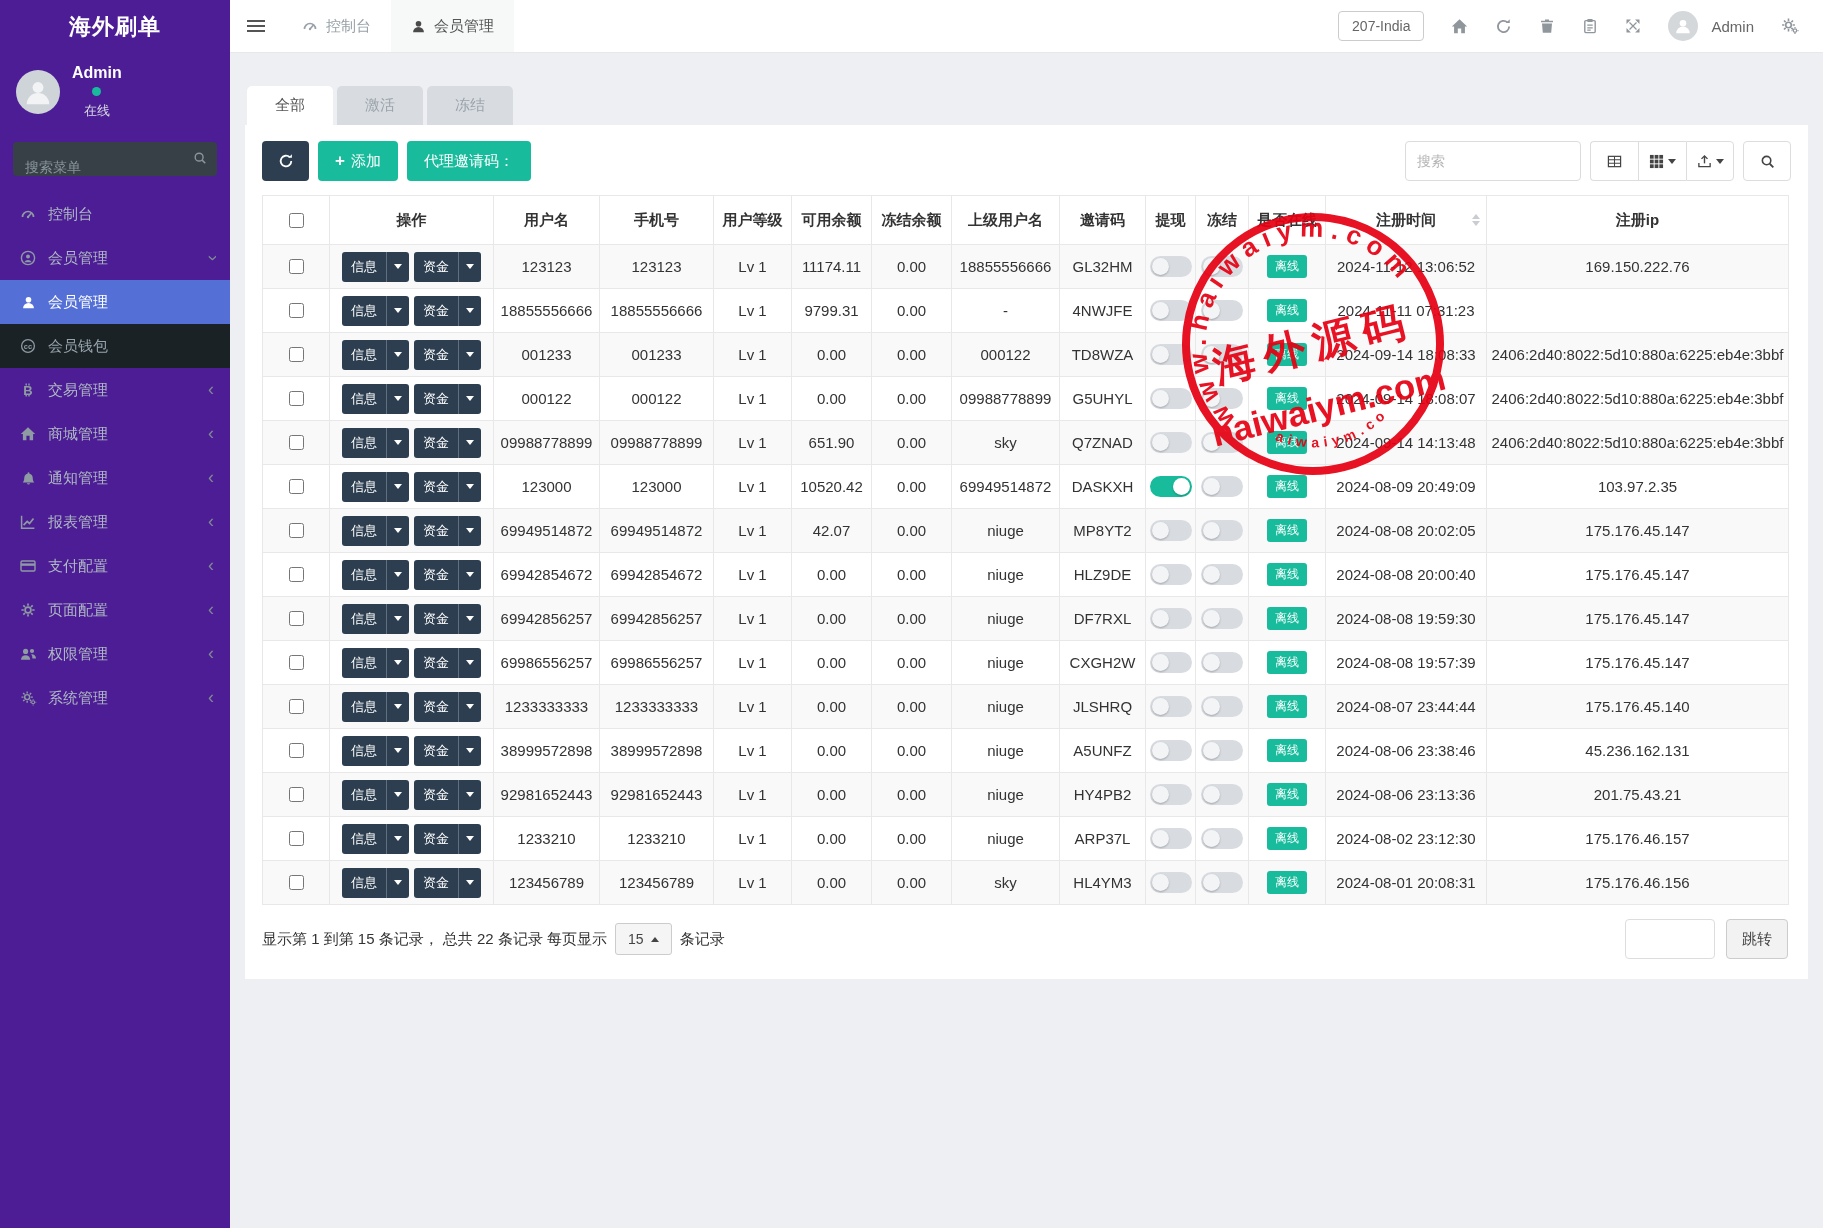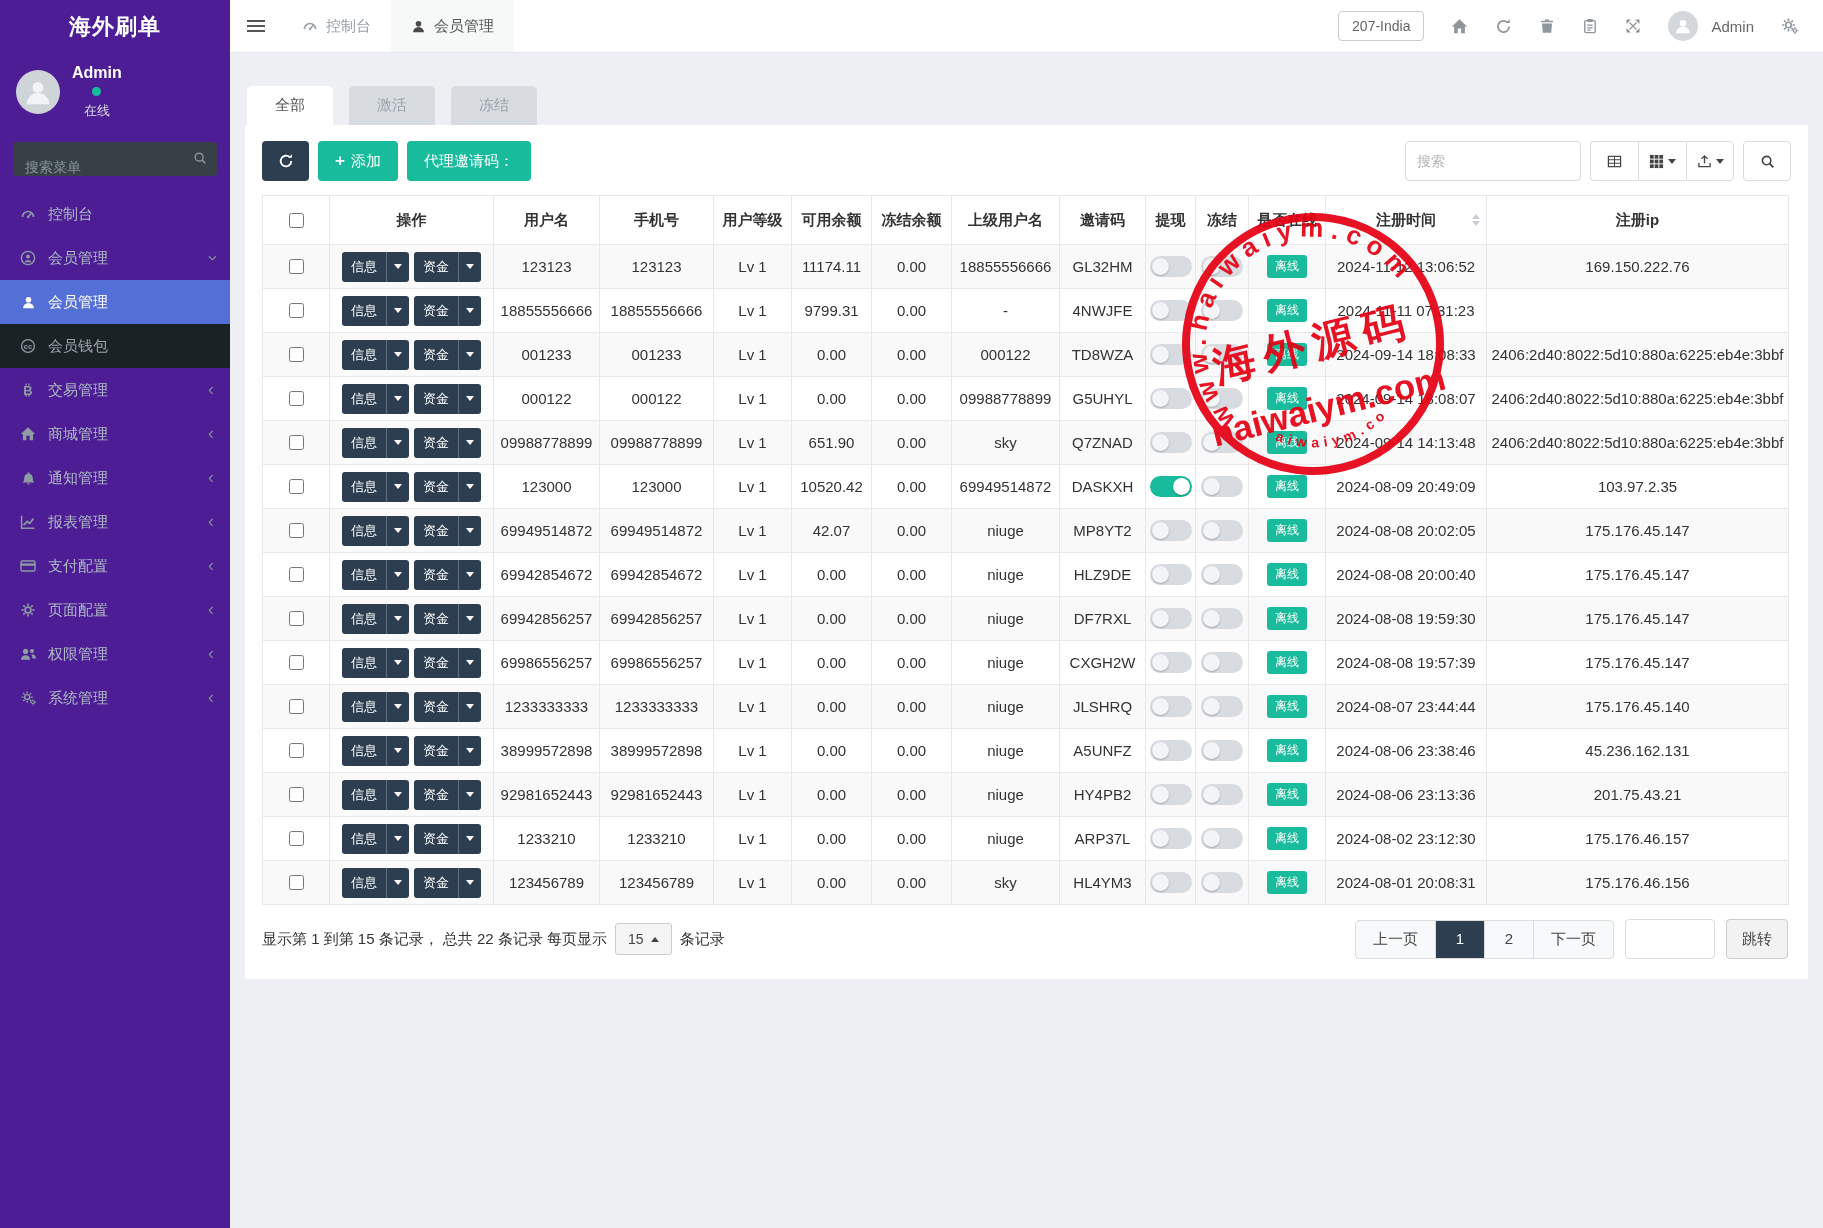--- a/index.html
+++ b/index.html
@@ -42,21 +42,21 @@
   .top-tab.active{background:#f7f8f8;color:#555;}
   .top-tab.active .icon{color:#4a4a4a;}
   .top-right{margin-left:auto;display:flex;align-items:center;gap:27px;padding-right:24px;}
   .region-chip{border:1px solid #ccc;border-radius:4px;padding:6px 13px;font-size:14px;color:#666;cursor:pointer;}
   .tb-icon{color:#8f969c;cursor:pointer;display:flex;}
   .avatar-sm{width:30px;height:30px;border-radius:50%;background:#d5d8da;color:#fff;display:flex;align-items:center;justify-content:center;overflow:hidden;cursor:pointer;}
   .tb-user{font-size:15px;color:#666;margin-left:-14px;cursor:pointer;}
 
   
   .content{padding:33px 15px 0 15px;}
-  .tabs{display:flex;gap:16px;padding-left:2px;}
+  .tabs{display:flex;gap:4px;padding-left:2px;}
   .tab{padding:10px 28px;font-size:15px;border-radius:5px 5px 0 0;background:#d8dce1;color:#9aa3ab;cursor:pointer;}
   .tab.active{background:#fff;color:#555;}
   .panel{background:#fff;padding:16px 17px 20px 17px;}
   .toolbar{display:flex;align-items:center;margin-bottom:14px;}
   .btn{border:none;border-radius:4px;cursor:pointer;font-family:"Liberation Sans",sans-serif;}
   .btn-dark-sq{width:47px;height:40px;background:#2c3e50;color:#fff;display:flex;align-items:center;justify-content:center;margin-right:9px;}
   .btn-teal{height:40px;background:#18bc9c;color:#fff;font-size:15px;padding:0 17px;margin-right:9px;display:flex;align-items:center;gap:6px;}
   .toolbar-right{margin-left:auto;display:flex;align-items:center;}
   .search-input{width:152px;height:38px;border:1px solid #dcdcdc;border-radius:4px;padding:0 11px;font-size:14px;color:#555;outline:none;font-family:"Liberation Sans",sans-serif;}
   .search-input::placeholder{color:#b5b5b5;}
@@ -922,26 +922,20 @@
         <div class="table-footer">
           <div class="summary">
             <span>显示第 1 到第 15 条记录， 总共 22 条记录 每页显示</span>
             <span class="page-size-btn">
               <span>15</span>
               <span class="caret-up"></span>
             </span>
             <span>条记录</span>
           </div>
           <div class="pager-zone">
-            <div class="pager" id="pager">
-                <div class="page-item">上一页</div>
-                <div class="page-item active">1</div>
-                <div class="page-item">2</div>
-                <div class="page-item">下一页</div>
-              </div>
             <input class="jump-input" style="">
             <button class="jump-btn">跳转</button>
           </div>
         </div>
       </div>
     </div>
 
     <div class="watermark">
       <svg width="282" height="282" viewBox="-141 -141 282 282">
         <circle r="127" fill="none" stroke="#e60012" stroke-width="8"></circle>

